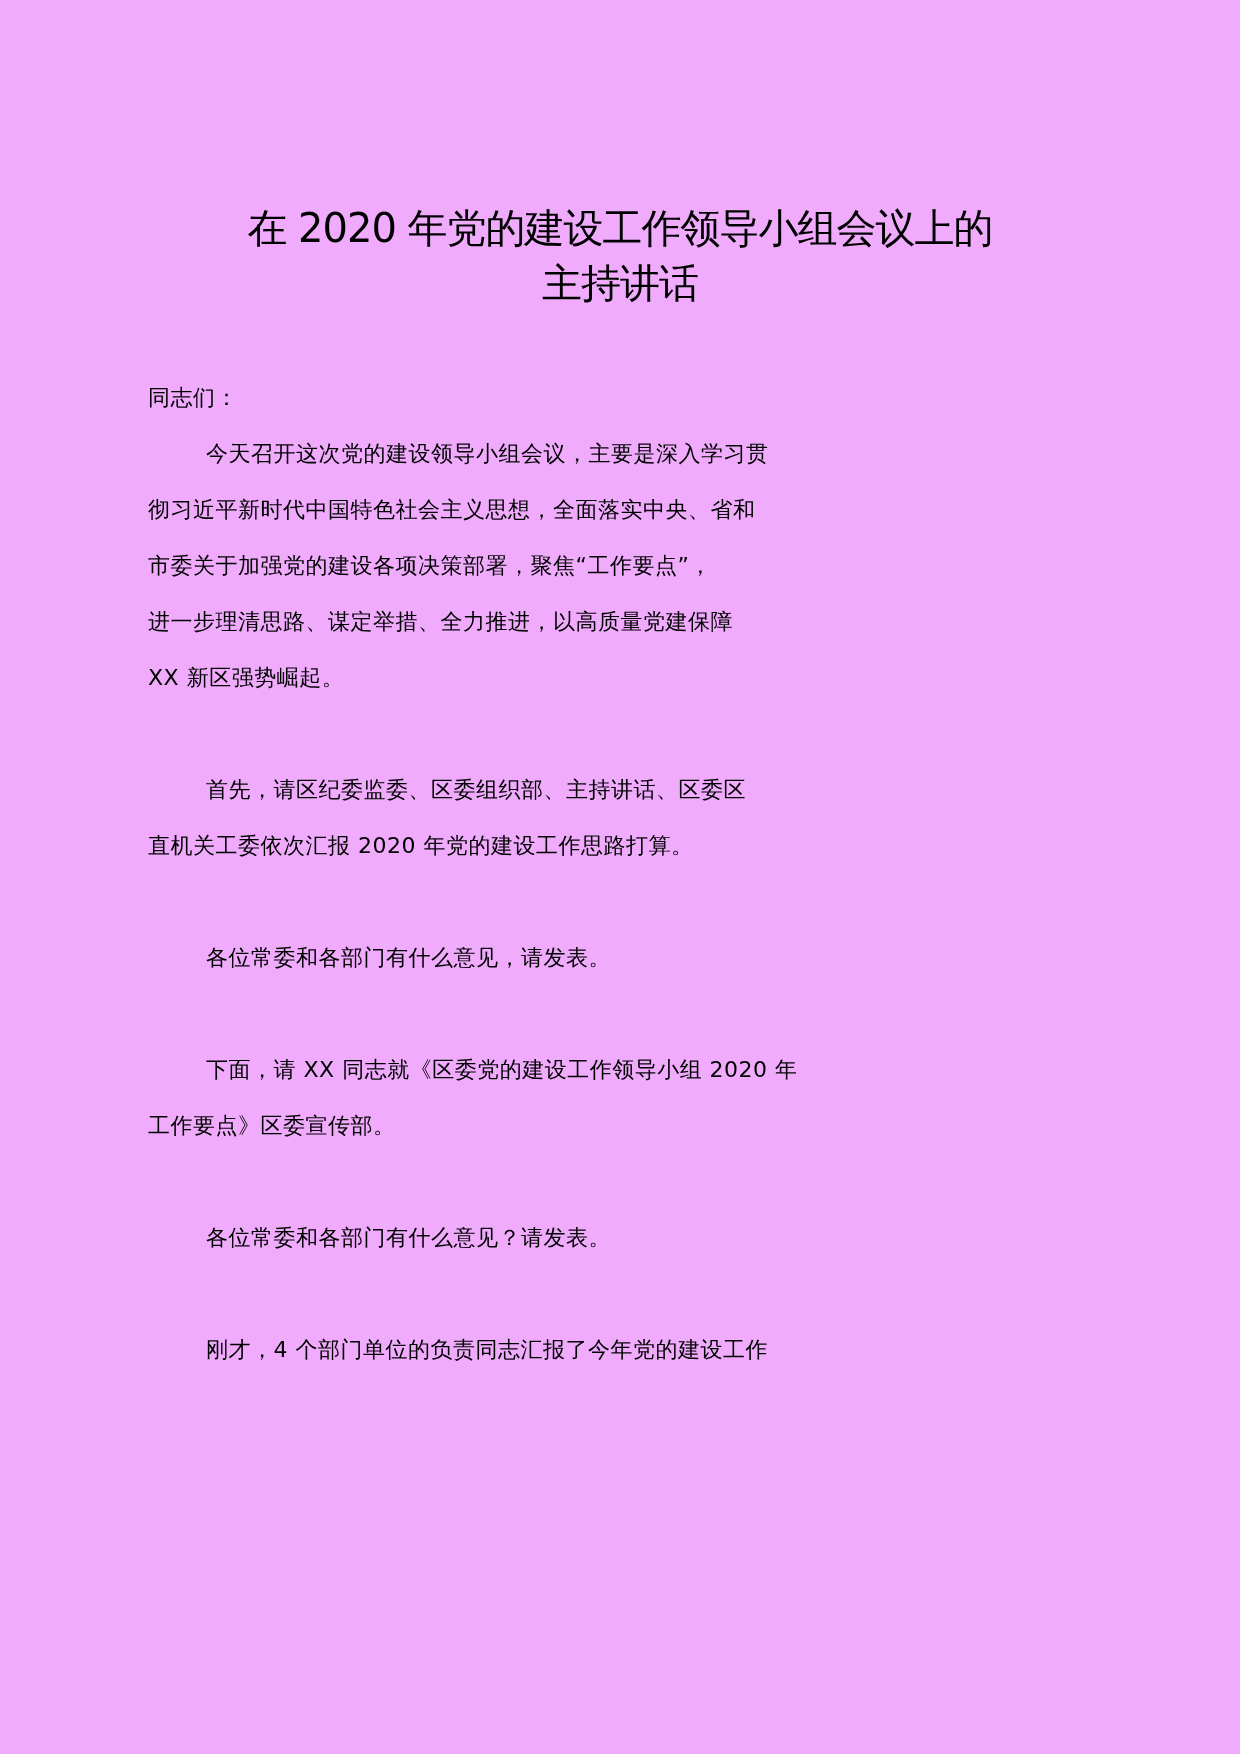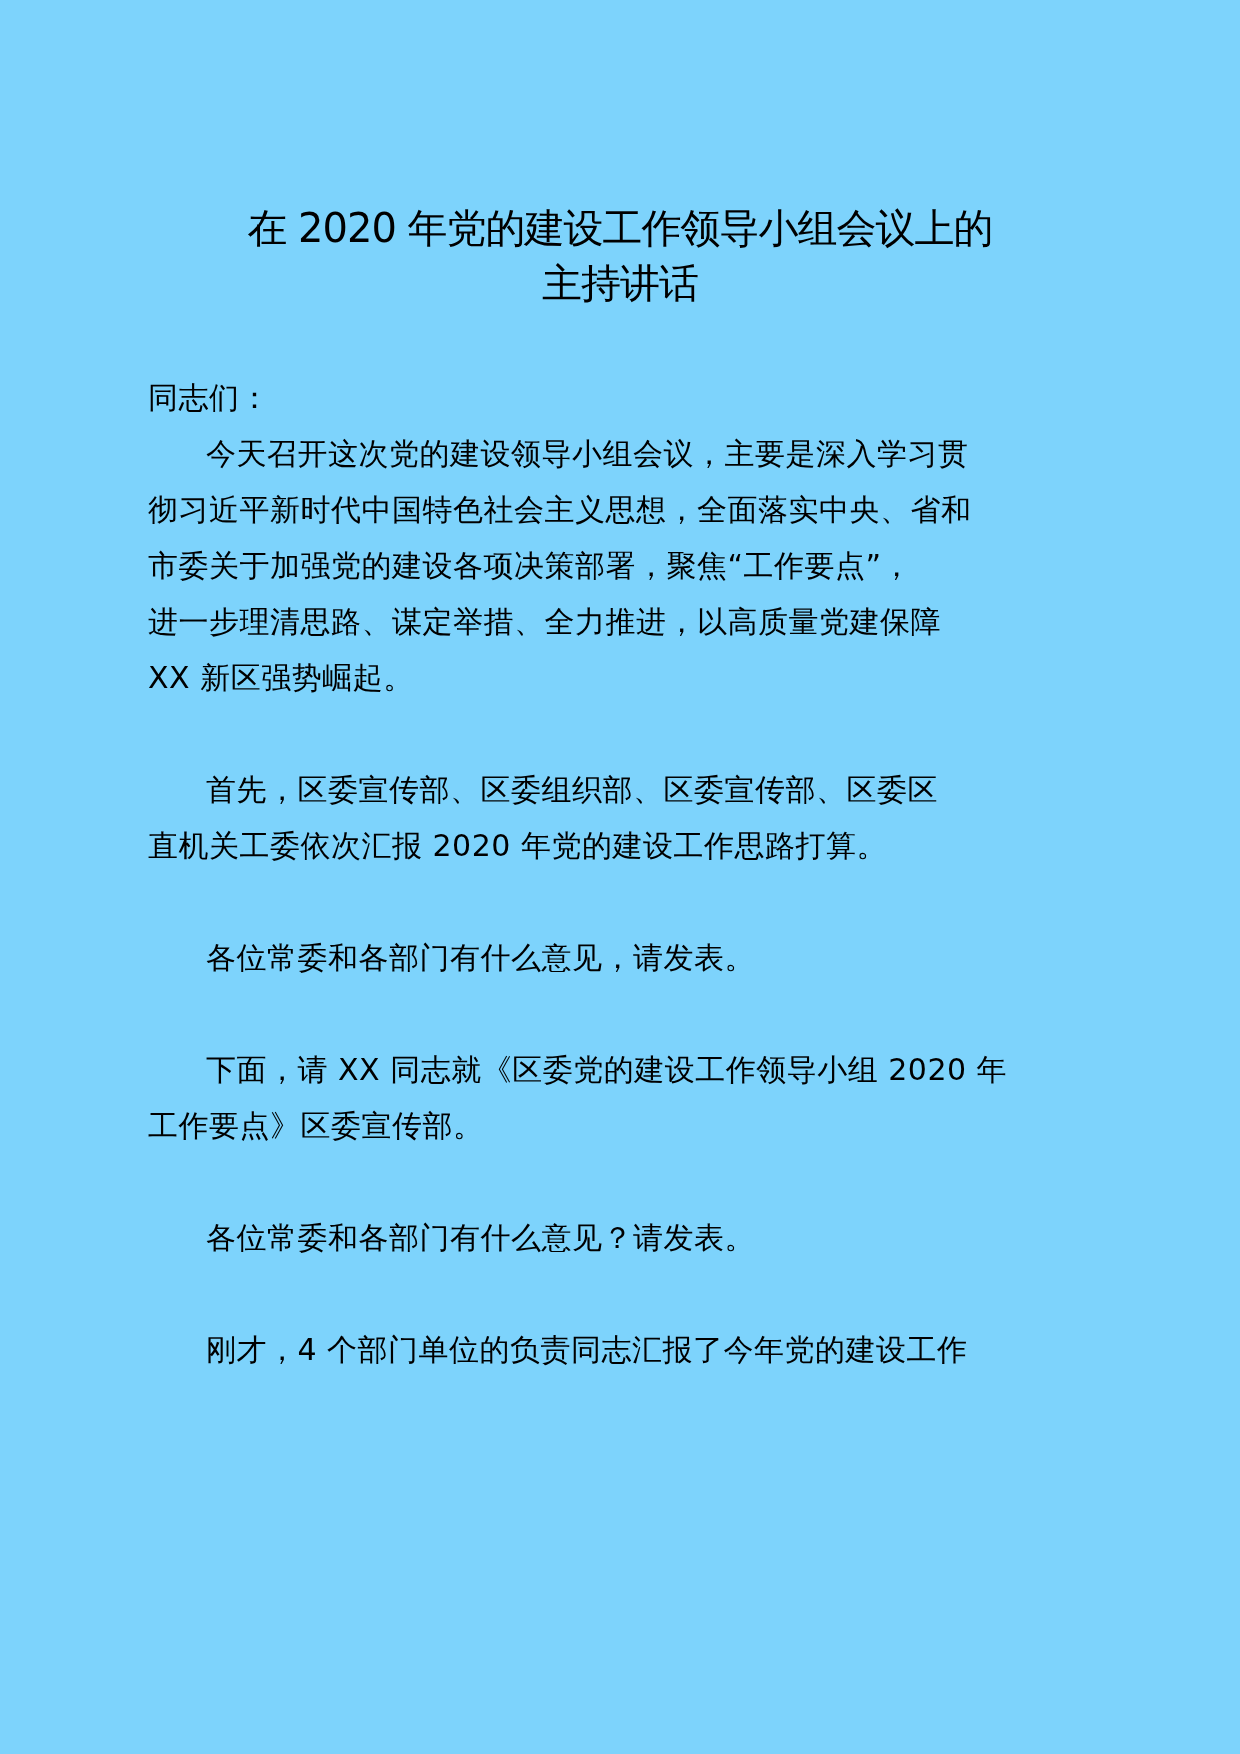--- a/index.html
+++ b/index.html
@@ -1,41 +1,41 @@
 <!DOCTYPE html>
 <html><head>
 <meta charset="utf-8">
 <style>
   html, body { margin: 0; padding: 0; background: #ffffff; }
   body { width: 1240px; height: 1754px; position: relative; overflow: hidden;
          font-family: "DejaVu Sans", "Liberation Sans", sans-serif; color: #000000; }
-  .page { position: absolute; left: 0; top: 0; width: 1240px; height: 1754px; background: #7dd3fc; }
+  .page { position: absolute; left: 0; top: 0; width: 1240px; height: 1754px; background: #f0abfc; }
   .title { position: absolute; left: 0; width: 1240px; text-align: center;
            font-size: 40px; line-height: 56px; letter-spacing: -1px; }
-  .line { position: absolute; left: 148px; width: 830px; font-size: 30px;
+  .line { position: absolute; left: 148px; width: 830px; font-size: 22px;
           line-height: 56px; white-space: nowrap; letter-spacing: 0.5px; }
   .indent { left: 206px; width: 772px; }
 </style>
 </head>
 <body>
 
 <div class="page">
 
   <div class="title" style="top:200px;">在 2020 年党的建设工作领导小组会议上的</div>
   <div class="title" style="top:255px;">主持讲话</div>
 
   <div class="line" style="top:370px;">同志们：</div>
 
   <div class="line" style="top:482px;">彻习近平新时代中国特色社会主义思想，全面落实中央、省和</div>
   <div class="line indent" style="top:426px;">今天召开这次党的建设领导小组会议，主要是深入学习贯</div>
   <div class="line" style="top:538px;">市委关于加强党的建设各项决策部署，聚焦“工作要点”，</div>
   <div class="line" style="top:594px;">进一步理清思路、谋定举措、全力推进，以高质量党建保障</div>
   <div class="line" style="top:650px;">XX 新区强势崛起。</div>
 
-  <div class="line indent" style="top:762px;">首先，区委宣传部、区委组织部、区委宣传部、区委区</div>
+  <div class="line indent" style="top:762px;">首先，请区纪委监委、区委组织部、主持讲话、区委区</div>
   <div class="line" style="top:818px;">直机关工委依次汇报 2020 年党的建设工作思路打算。</div>
 
   <div class="line indent" style="top:930px;">各位常委和各部门有什么意见，请发表。</div>
 
   <div class="line indent" style="top:1042px;">下面，请 XX 同志就《区委党的建设工作领导小组 2020 年</div>
   <div class="line" style="top:1098px;">工作要点》区委宣传部。</div>
 
   <div class="line indent" style="top:1210px;">各位常委和各部门有什么意见？请发表。</div>
 
   <div class="line indent" style="top:1322px;">刚才，4 个部门单位的负责同志汇报了今年党的建设工作</div>

